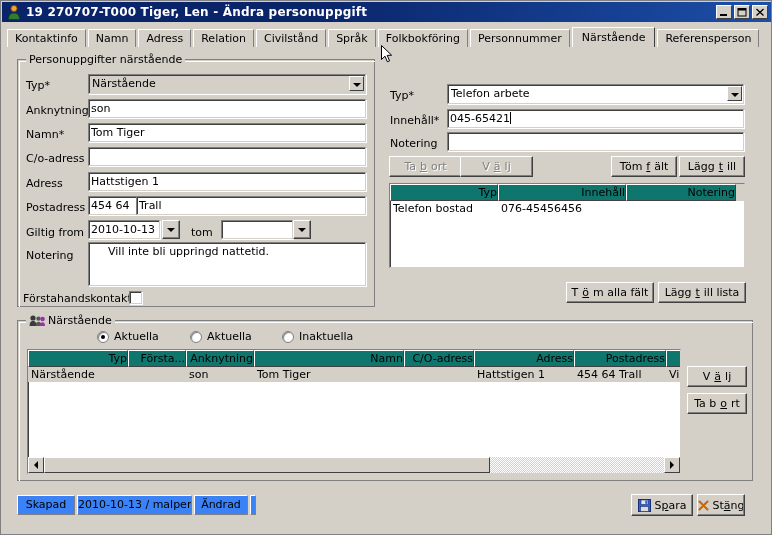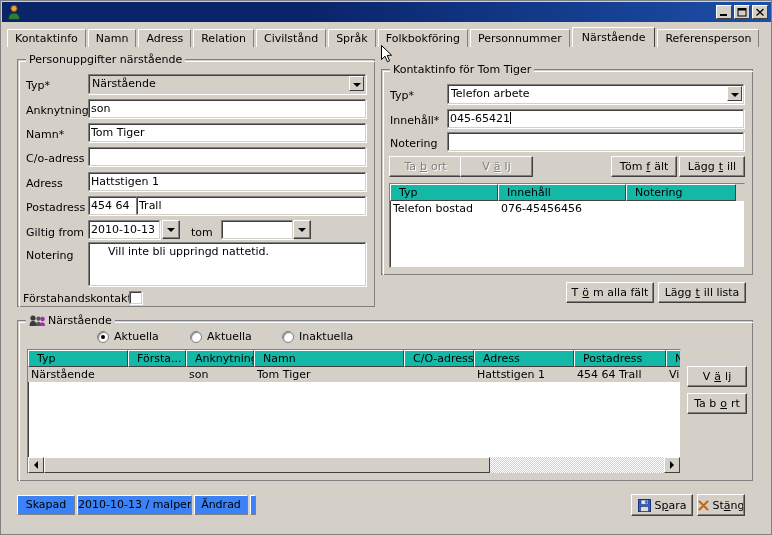--- a/index.html
+++ b/index.html
@@ -190,28 +190,29 @@
   .tablebox {
     position: absolute;
     background: #fff;
     border: 1px solid #808080;
     box-shadow: inset 1px 1px 0 #404040;
     border-right-color: #d4d0c8; border-bottom-color: #d4d0c8;
     overflow: hidden;
   }
   .thead { display: flex; height: 17px; background: #d4d0c8; }
   .th {
-    background: #14b8a6;
+    background: #0f766e;
     border-top: 1px solid #fff; border-left: 1px solid #fff;
     border-right: 1px solid #404040; border-bottom: 1px solid #404040;
     font-size: 11px; line-height: 15px;
-    padding-left: 8px;
+    padding-left: 2px;
     overflow: hidden; white-space: nowrap;
     flex: none;
     box-sizing: border-box;
+    text-align: right;
   }
   .trow { display: flex; height: 15px; }
   .trow.selected { background: #d4d0c8; }
   .td {
     font-size: 11px; line-height: 15px; padding-left: 3px;
     overflow: hidden; white-space: nowrap; flex: none;
     box-sizing: border-box;
   }
 
   
@@ -260,20 +261,21 @@
 
 <div id="app">
 
   <div class="titlebar">
     <div class="title-icon">
       <svg width="16" height="16" viewBox="0 0 16 16">
         <circle cx="8" cy="4.5" r="3.1" fill="#e8a33d" stroke="#7a4a10" stroke-width="1"></circle>
         <path d="M2.5 15.5 C2.5 10.5 5 9 8 9 C11 9 13.5 10.5 13.5 15.5 Z" fill="#2f7d32" stroke="#14401a" stroke-width="1"></path>
       </svg>
     </div>
+    <div class="title-text">19 270707-T000   Tiger, Len   -   Ändra personuppgift</div>
     <div class="win-btns">
       <div class="win-btn">
         <svg width="14" height="12" viewBox="0 0 14 12">
             <rect x="3" y="8" width="7" height="2" fill="#000"></rect>
           </svg>
       </div>
       <div class="win-btn">
         <svg width="14" height="12" viewBox="0 0 14 12">
             <rect x="3" y="2.5" width="8" height="7.5" fill="none" stroke="#000" stroke-width="1"></rect>
             <rect x="3" y="2.5" width="8" height="2" fill="#000"></rect>
@@ -354,23 +356,20 @@
   </div>
 
   <div class="lbl" style="left:25px; top:248px;">Notering</div>
   <div class="textarea" style="left:87px; top:241px; width:278px; height:44px;">
     <span>Vill inte bli uppringd nattetid.</span>
   </div>
 
   <div class="lbl" style="left:22px; top:291px;">Förstahandskontakt</div>
   <div class="checkbox" style="left:128px; top:290px;"></div>
 
-  <div class="group" style="left:380px; top:68px; width:372px; height:206px;">
-    <div class="group-title">Kontaktinfo för Tom Tiger</div>
-  </div>
 
   <div class="lbl" style="left:389px; top:88px;">Typ*</div>
   <div class="combo" style="left:446px; top:83px; width:297px; height:20px;">
     <span>Telefon arbete</span>
     <div class="combo-arrow"></div>
   </div>
 
   <div class="lbl" style="left:389px; top:113px;">Innehåll*</div>
   <div class="field" style="left:446px; top:108px; width:297px; height:19px;">
     <span>045-65421</span><span class="caret"></span>

